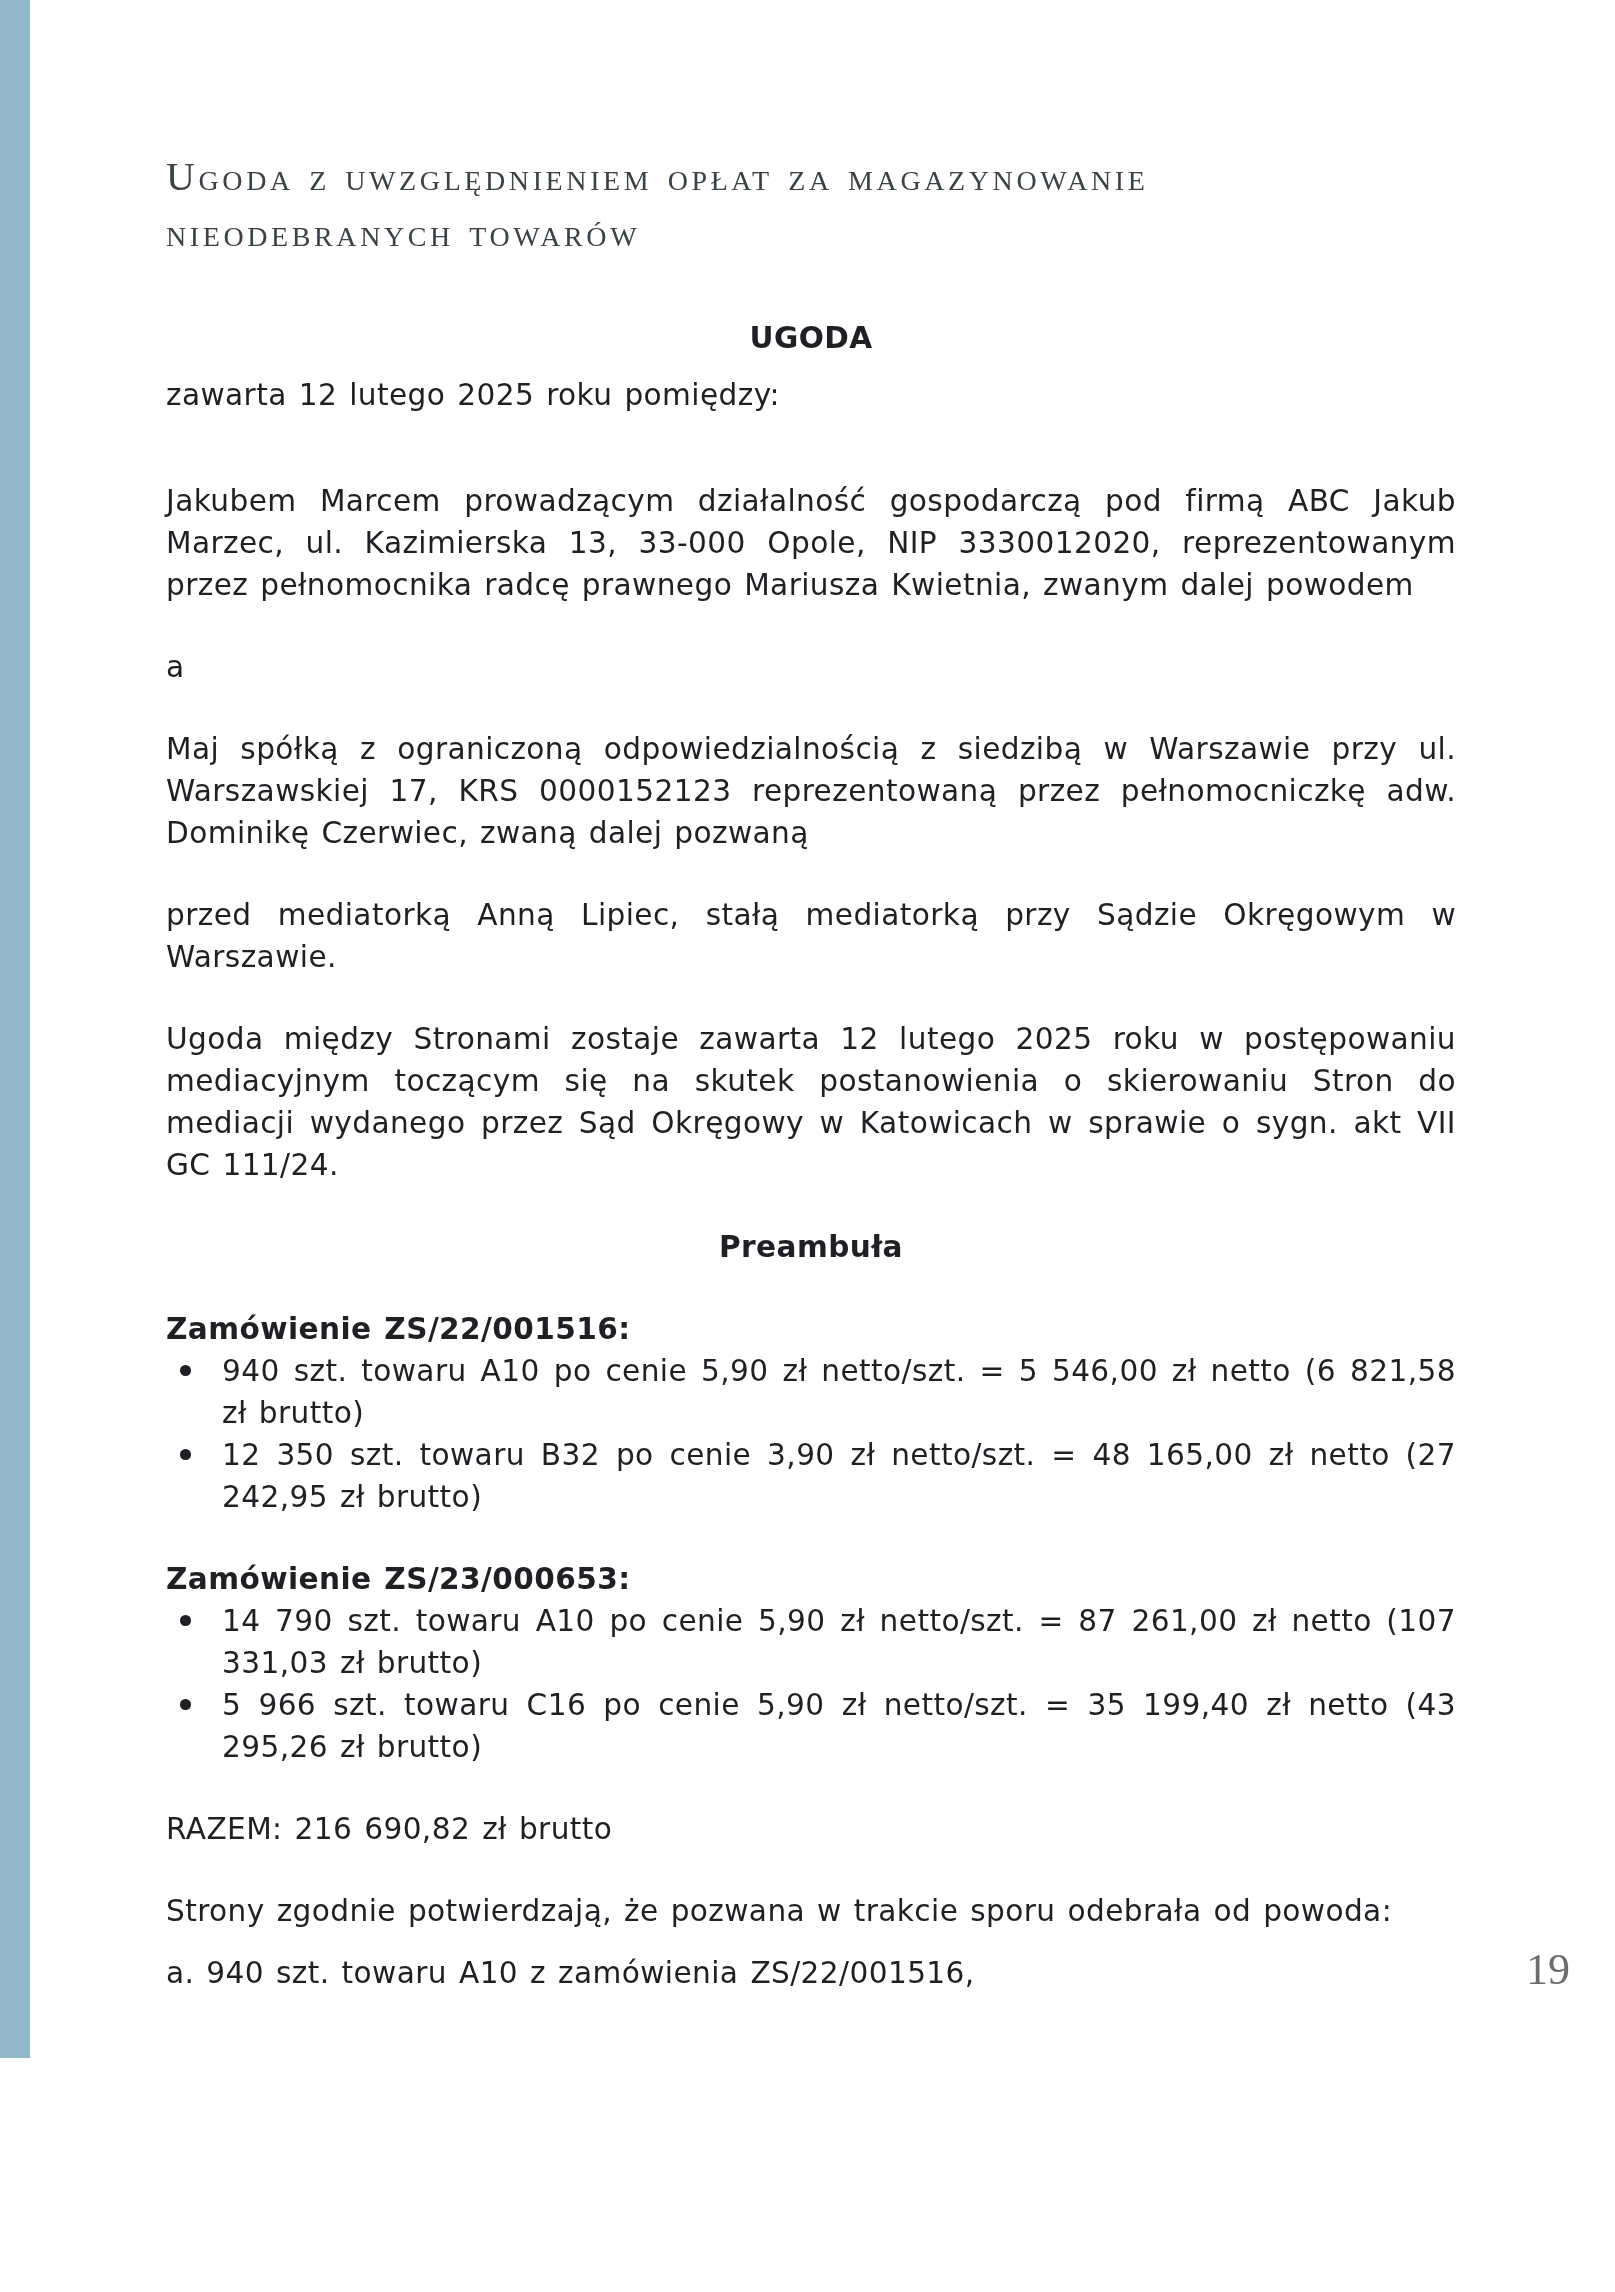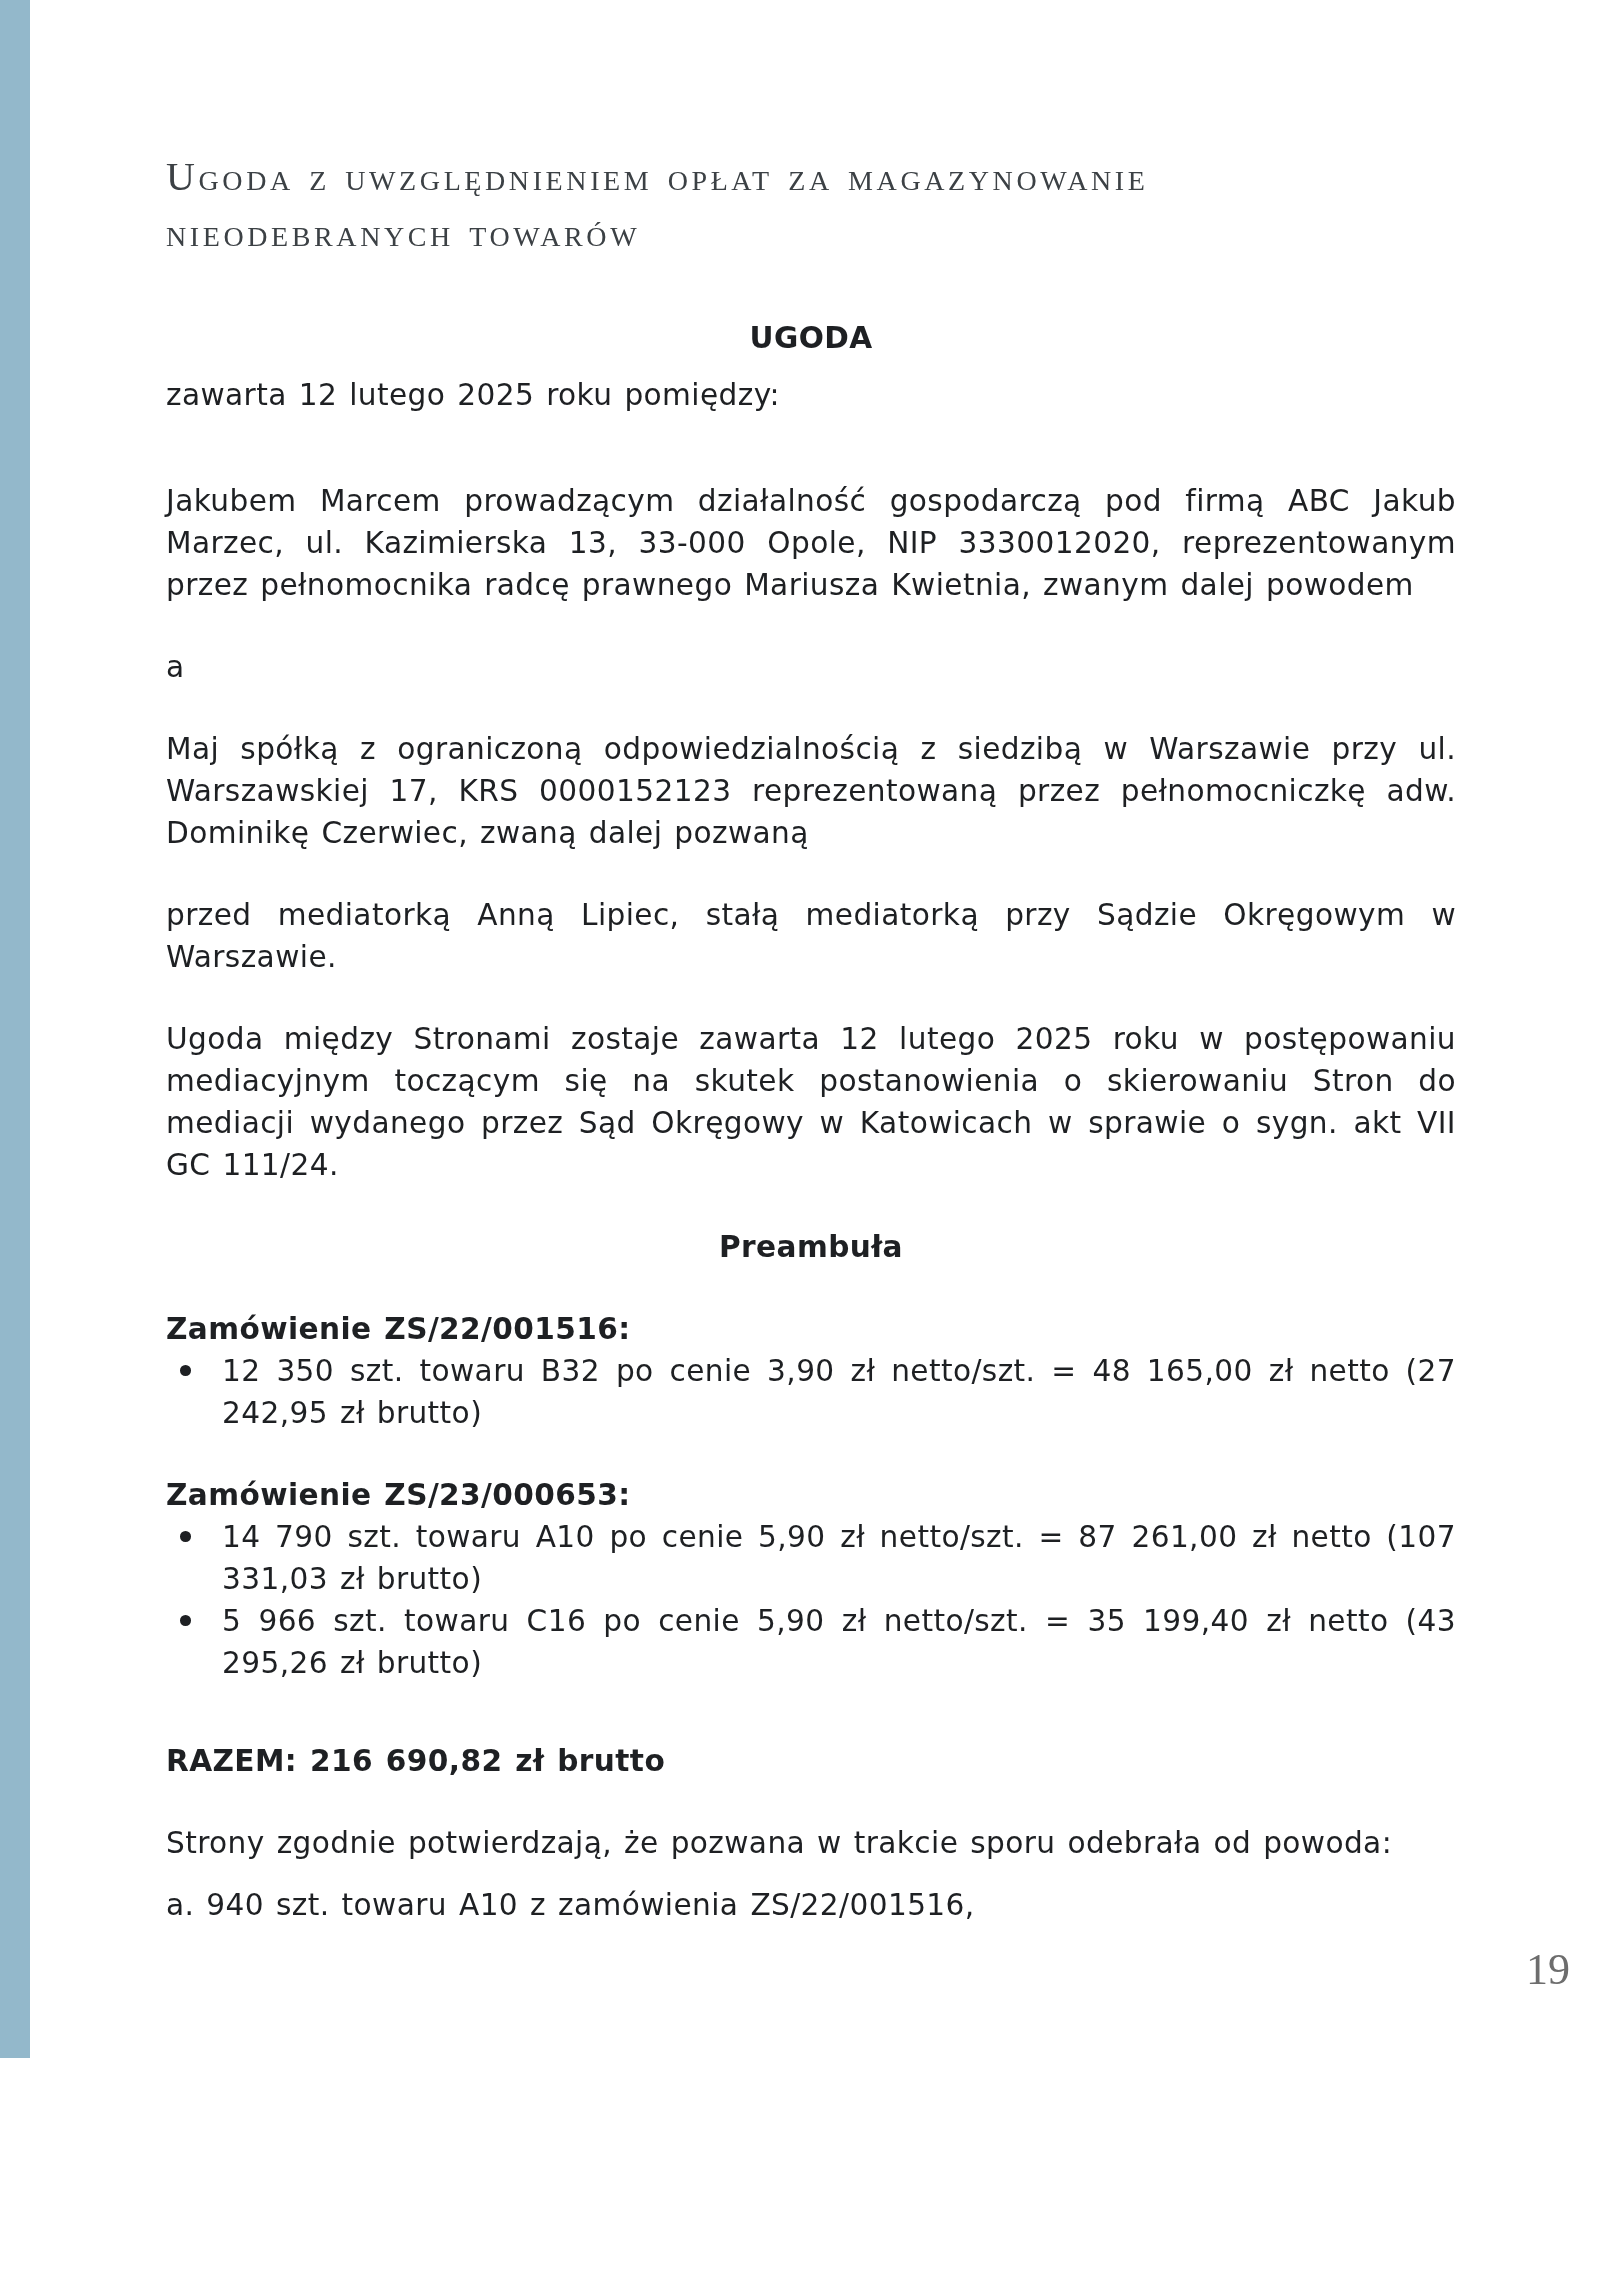--- a/index.html
+++ b/index.html
@@ -81,22 +81,22 @@
     content: "";
     position: absolute;
     left: 14.3px;
     top: 15px;
     width: 10.7px;
     height: 10.7px;
     border-radius: 50%;
     background: #1e2023;
   }
   .total {
-    margin-top: 56px;
-    font-weight: 700;
+    margin-top: 40px;
+    font-weight: 400;
   }
   .page-number {
     position: absolute;
     right: 46px;
     bottom: 66px;
     font-family: "Liberation Serif", serif;
     font-size: 44px;
     line-height: 1;
     color: #6d6d6d;
   }
@@ -128,20 +128,21 @@
     <p class="gap justify">przed mediatorką Anną Lipiec, stałą mediatorką przy Sądzie Okręgowym w Warszawie.</p>
 
     <p class="gap justify">Ugoda między Stronami zostaje zawarta 12 lutego 2025 roku w postępowaniu mediacyjnym toczącym się na skutek postanowienia o skierowaniu Stron do mediacji wydanego przez Sąd Okręgowy w Katowicach w sprawie o sygn. akt VII GC 111/24.</p>
 
     <p class="center-heading preamble">Preambuła</p>
 
 
     <h3 class="order-heading">Zamówienie ZS/22/001516:</h3>
 
     <ul class="order-list">
+      <li>940 szt. towaru A10 po cenie 5,90 zł netto/szt. = 5 546,00 zł netto (6 821,58 zł brutto)</li>
       <li>12 350 szt. towaru B32 po cenie 3,90 zł netto/szt. = 48 165,00 zł netto (27 242,95 zł brutto)</li>
     </ul>
 
     <h3 class="order-heading">Zamówienie ZS/23/000653:</h3>
 
     <ul class="order-list">
       <li>14 790 szt. towaru A10 po cenie 5,90 zł netto/szt. = 87 261,00 zł netto (107 331,03 zł brutto)</li>
       <li>5 966 szt. towaru C16 po cenie 5,90 zł netto/szt. = 35 199,40 zł netto (43 295,26 zł brutto)</li>
     </ul>
 

